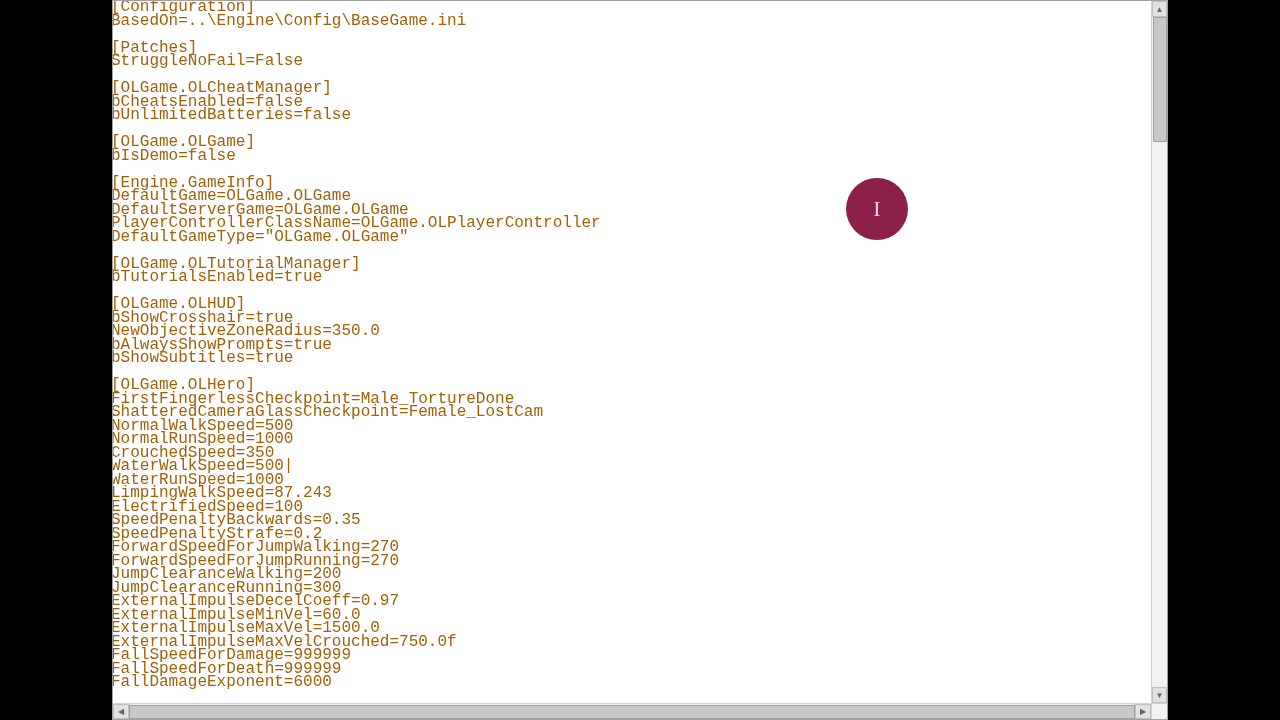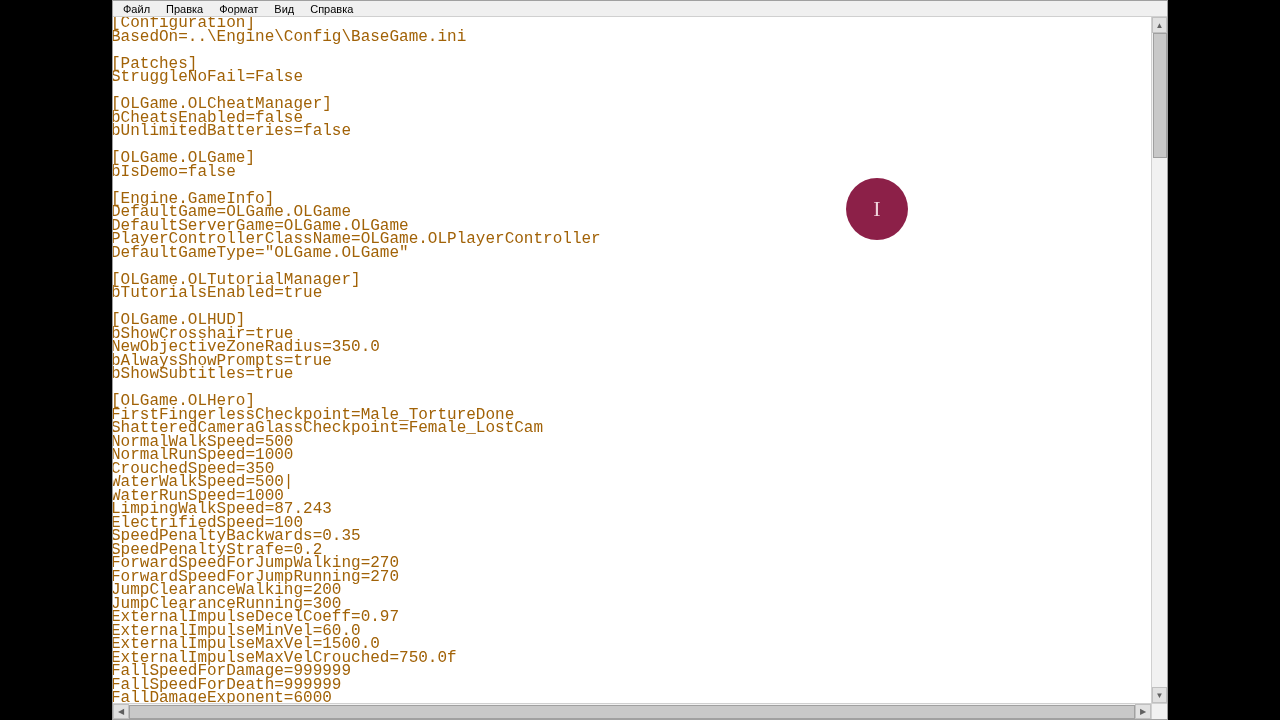--- a/index.html
+++ b/index.html
@@ -141,27 +141,20 @@
     justify-content: center;
     color: #f0d4dc;
     font-family: Georgia, serif;
     font-size: 22px;
   }
 </style>
 </head>
 <body>
 
 <div class="window">
-  <div class="menu">
-    <div class="menu-item">Файл</div>
-    <div class="menu-item">Правка</div>
-    <div class="menu-item">Формат</div>
-    <div class="menu-item">Вид</div>
-    <div class="menu-item">Справка</div>
-  </div>
 
   <div class="body-area">
     <div class="text-area">[Configuration]
 BasedOn=..\Engine\Config\BaseGame.ini
 
 [Patches]
 StruggleNoFail=False
 
 [OLGame.OLCheatManager]
 bCheatsEnabled=false

